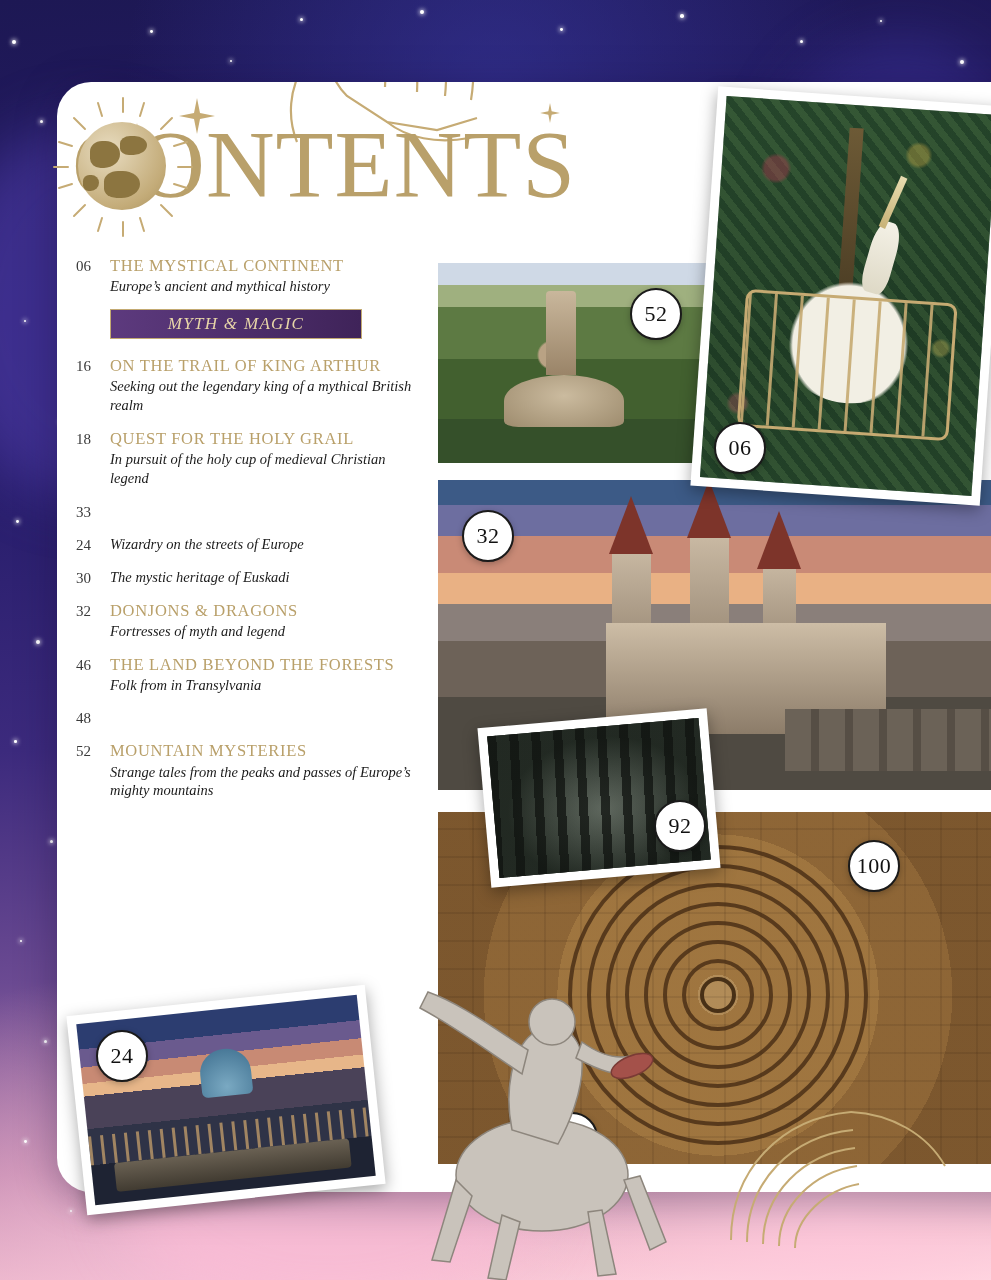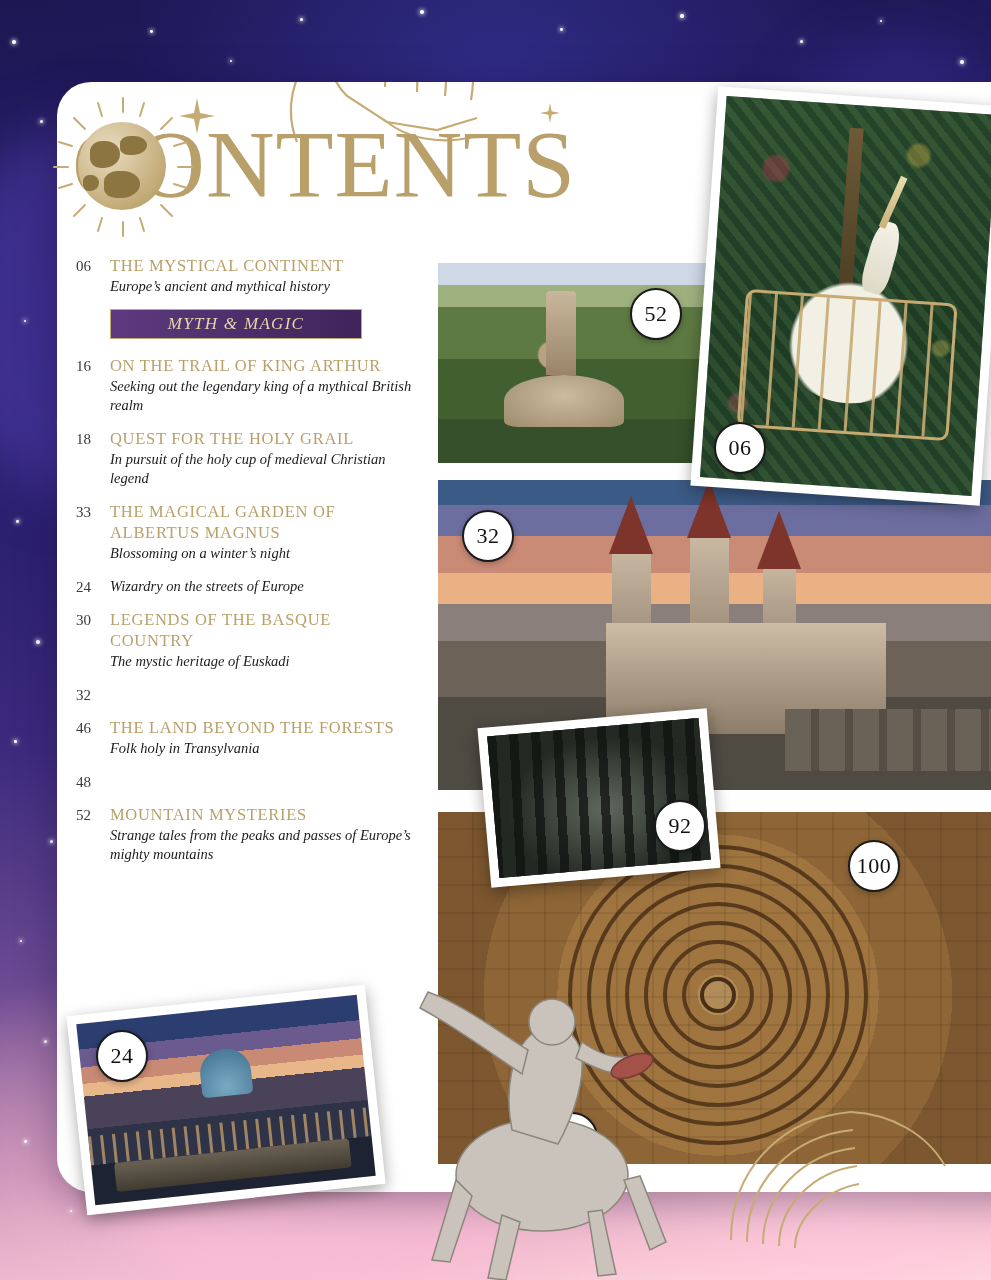--- a/index.html
+++ b/index.html
@@ -376,50 +376,49 @@
   <div class="toc-entry">
     <div class="toc-page">18</div>
     <div class="toc-text">
       <div class="toc-title">QUEST FOR THE HOLY GRAIL</div>
       <div class="toc-sub">In pursuit of the holy cup of medieval Christian legend</div>
     </div>
   </div>
 
   <div class="toc-entry">
     <div class="toc-page">33</div>
-    <div class="toc-text">
-      <div class="toc-title">THE MAGICAL GARDEN OF ALBERTUS MAGNUS</div>
-      <div class="toc-sub">Blossoming on a winter’s night</div>
-    </div>
   </div>
 
   <div class="toc-entry">
     <div class="toc-page">24</div>
     <div class="toc-text">
       <div class="toc-sub">Wizardry on the streets of Europe</div>
     </div>
   </div>
 
   <div class="toc-entry">
     <div class="toc-page">30</div>
     <div class="toc-text">
-      <div class="toc-title">LEGENDS OF THE BASQUE COUNTRY</div>
       <div class="toc-sub">The mystic heritage of Euskadi</div>
     </div>
   </div>
 
   <div class="toc-entry">
     <div class="toc-page">32</div>
+    <div class="toc-text">
+      <div class="toc-title">DONJONS &amp; DRAGONS</div>
+      <div class="toc-sub">Fortresses of myth and legend</div>
+    </div>
   </div>
 
   <div class="toc-entry">
     <div class="toc-page">46</div>
     <div class="toc-text">
       <div class="toc-title">THE LAND BEYOND THE FORESTS</div>
-      <div class="toc-sub">Folk holy in Transylvania</div>
+      <div class="toc-sub">Folk from in Transylvania</div>
     </div>
   </div>
 
   <div class="toc-entry">
     <div class="toc-page">48</div>
   </div>
 
   <div class="toc-entry">
     <div class="toc-page">52</div>
     <div class="toc-text">

